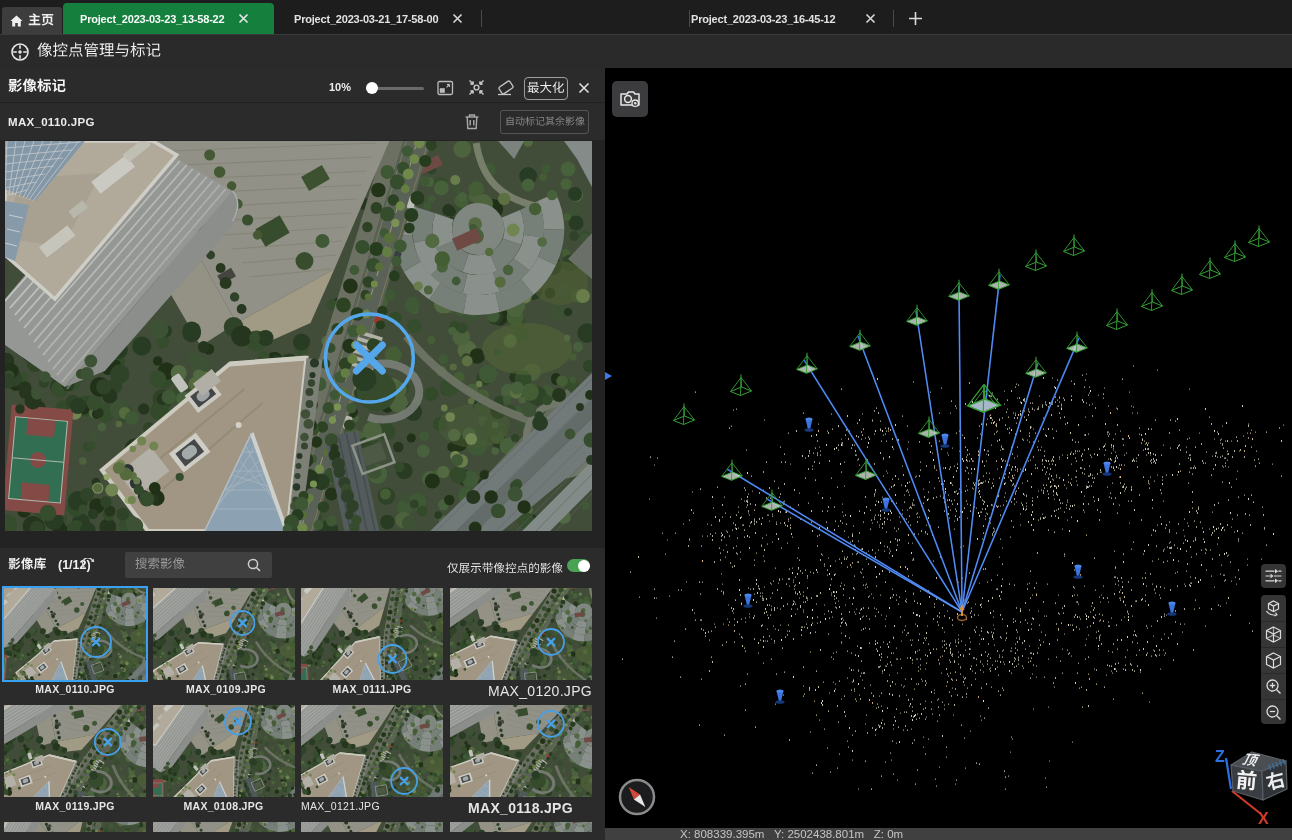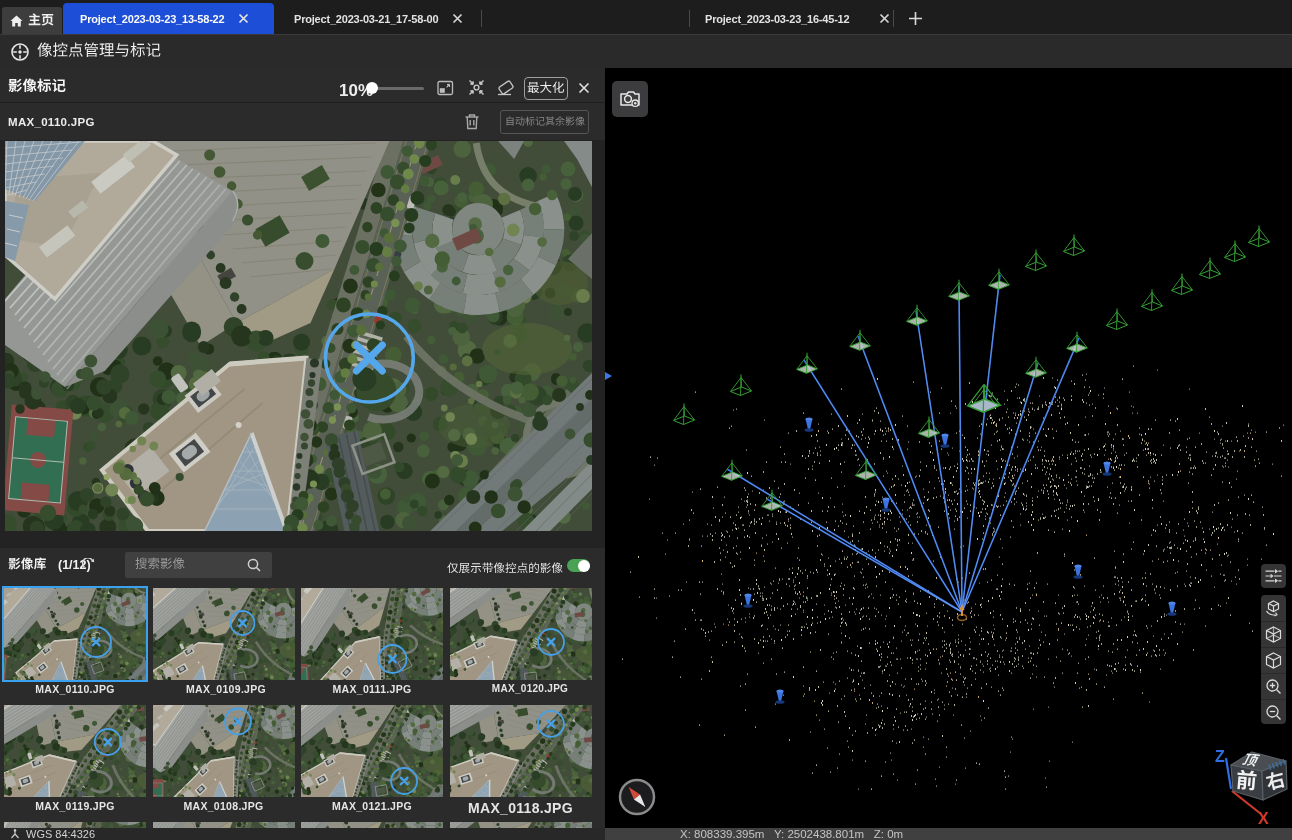--- a/index.html
+++ b/index.html
@@ -13,35 +13,35 @@
     <div class="abs" style="left:2px;top:7px;width:60px;height:27px;background:#3d3d3d;border-radius:3px 3px 0 0;display:flex;align-items:center;justify-content:center;gap:5px">
       <svg width="13" height="12" viewBox="0 0 13 12">
         <path d="M6.5 0.5 L12.5 6 L10.8 6 L10.8 11.5 L7.8 11.5 L7.8 8 L5.2 8 L5.2 11.5 L2.2 11.5 L2.2 6 L0.5 6 Z" fill="#efefef"></path>
       </svg>
       <svg width="26" height="16" viewBox="0 0 26 16" style="display:inline-block;vertical-align:middle;overflow:visible">
         <g transform="translate(0,11.4)">
           <path d="M4.5 -10.2C5.1 -9.7 5.9 -9.1 6.4 -8.6H1.2V-7.1H5.6V-4.8H1.9V-3.3H5.6V-0.8H0.7V0.8H12.4V-0.8H7.4V-3.3H11.1V-4.8H7.4V-7.1H11.7V-8.6H7.6L8.3 -9.1C7.7 -9.7 6.6 -10.5 5.8 -11.1Z M18.7 -5.8V-3.5C18.7 -2.2 18 -0.9 13.5 -0.1C13.9 0.2 14.3 0.8 14.5 1.2C19.3 0.2 20.3 -1.6 20.3 -3.5V-5.8ZM20 -1.2C21.4 -0.6 23.5 0.5 24.4 1.2L25.4 -0C24.4 -0.7 22.3 -1.7 20.9 -2.3ZM14.9 -7.8V-1.8H16.5V-6.4H22.6V-1.8H24.3V-7.8H19.5C19.7 -8.2 19.9 -8.6 20.1 -9H25.2V-10.4H13.9V-9H18.3C18.2 -8.6 18.1 -8.2 18 -7.8Z" fill="#f0f0f0"></path>
         </g>
       </svg>
     </div>
-    <div class="abs" style="left:63px;top:3px;width:211px;height:31px;background:#1d4ed8;border-radius:4px 4px 0 0;display:flex;align-items:center;padding-left:17px;gap:14px">
+    <div class="abs" style="left:63px;top:3px;width:211px;height:31px;background:#15803d;border-radius:4px 4px 0 0;display:flex;align-items:center;padding-left:17px;gap:14px">
       <span style="font-size:11px;font-weight:700;color:#fafafa;white-space:nowrap;letter-spacing:-0.2px">Project_2023-03-23_13-58-22</span>
       <svg width="11" height="11" viewBox="0 0 11 11">
         <path d="M1.5 1.5 L9.5 9.5 M9.5 1.5 L1.5 9.5" stroke="#e5e5e5" stroke-width="1.7"></path>
       </svg>
     </div>
     <div class="abs" style="left:280px;top:3px;width:205px;height:31px;display:flex;align-items:center;padding-left:14px;gap:14px">
       <span style="font-size:11px;font-weight:700;color:#e2e2e2;white-space:nowrap;letter-spacing:-0.2px">Project_2023-03-21_17-58-00</span>
       <svg width="11" height="11" viewBox="0 0 11 11">
         <path d="M1.5 1.5 L9.5 9.5 M9.5 1.5 L1.5 9.5" stroke="#d5d5d5" stroke-width="1.7"></path>
       </svg>
     </div>
     <div class="abs" style="left:481px;top:10px;width:1px;height:17px;background:#4a4a4a"></div>
     <div class="abs" style="left:689px;top:10px;width:1px;height:17px;background:#4a4a4a"></div>
-    <div class="abs" style="left:691px;top:3px;width:205px;height:31px;display:flex;align-items:center;padding-left:14px;gap:30px">
+    <div class="abs" style="left:691px;top:3px;width:205px;height:31px;display:flex;align-items:center;gap:30px">
       <span style="font-size:11px;font-weight:700;color:#e2e2e2;white-space:nowrap;letter-spacing:-0.2px">Project_2023-03-23_16-45-12</span>
       <svg width="11" height="11" viewBox="0 0 11 11">
         <path d="M1.5 1.5 L9.5 9.5 M9.5 1.5 L1.5 9.5" stroke="#d5d5d5" stroke-width="1.7"></path>
       </svg>
     </div>
     <div class="abs" style="left:893px;top:10px;width:1px;height:17px;background:#4a4a4a"></div>
     <svg class="abs" style="left:908px;top:11px" width="15" height="15" viewBox="0 0 15 15">
       <path d="M7.5 1 V14 M1 7.5 H14" stroke="#dadada" stroke-width="1.6"></path>
     </svg>
     <div class="abs" style="left:0;top:34px;width:1292px;height:34px;background:#2a2a2a;border-top:1px solid #3a3a3a;display:flex;align-items:center;padding-left:10px;gap:7px">
@@ -58,21 +58,21 @@
         </g>
       </svg>
     </div>
     <div class="abs" style="left:0;top:68px;width:605px;height:772px;background:#2b2b2b"></div>
     <div class="abs" style="left:0;top:69px;width:605px;height:34px;border-bottom:1px solid #1f1f1f"></div>
     <div class="abs" style="left:8px;top:77px"><svg width="58" height="18" viewBox="0 0 58 18" style="display:inline-block;vertical-align:middle;overflow:visible">
         <g transform="translate(0,12.8)">
           <path d="M11.8 -12.1C11.1 -10.9 9.6 -9.7 8.4 -9.1C8.8 -8.8 9.3 -8.2 9.6 -7.9C11 -8.7 12.5 -10 13.5 -11.4ZM12.2 -8.1C11.4 -6.9 9.8 -5.7 8.4 -5C8.9 -4.6 9.4 -4.1 9.6 -3.7C11.1 -4.6 12.7 -6 13.8 -7.5ZM3.1 -4H6.4V-3.3H3.1ZM2.9 -9.2H6.6V-8.7H2.9ZM2.9 -10.8H6.6V-10.2H2.9ZM2 -2.1C1.7 -1.4 1.2 -0.6 0.6 -0.1C1 0.2 1.6 0.6 1.8 0.9C2.4 0.2 3 -0.8 3.4 -1.7ZM5.8 -1.6C6.3 -0.8 6.8 0.2 7 0.8L8.3 0.2L8.2 -0.1C8.6 0.2 9.1 0.8 9.3 1.2C11.2 0.1 12.9 -1.5 14 -3.5L12.4 -4.1C11.5 -2.4 9.8 -1 8.1 -0.2C7.9 -0.8 7.4 -1.5 7 -2.1ZM3.7 -7.4 3.9 -7H0.7V-5.6H8.8V-7H5.8C5.7 -7.2 5.6 -7.4 5.4 -7.6H8.3V-11.8H1.3V-7.6H4.9ZM1.5 -5.2V-2.1H3.9V-0.3C3.9 -0.1 3.8 -0.1 3.7 -0.1C3.6 -0.1 3.1 -0.1 2.7 -0.1C2.9 0.3 3.1 0.8 3.1 1.3C3.9 1.3 4.5 1.3 5 1.1C5.5 0.8 5.6 0.5 5.6 -0.2V-2.1H8.1V-5.2Z M21.7 -10H23.8C23.6 -9.7 23.4 -9.5 23.2 -9.3H21.1C21.3 -9.5 21.5 -9.7 21.7 -10ZM17.9 -12.3C17.2 -10.2 16 -8.1 14.7 -6.8C15 -6.4 15.5 -5.4 15.7 -5C15.9 -5.3 16.2 -5.7 16.5 -6V1.3H18.2V-8.7L18.2 -8.7C18.5 -8.5 19 -7.9 19.3 -7.6L19.7 -7.9V-5.9H21.5C20.8 -5.4 19.9 -4.9 18.6 -4.6C18.9 -4.3 19.3 -3.8 19.5 -3.5C20.7 -3.9 21.6 -4.3 22.3 -4.8L22.6 -4.4C21.7 -3.7 20.1 -3 18.8 -2.6C19.1 -2.3 19.5 -1.8 19.7 -1.5C20.8 -1.9 22.2 -2.7 23.2 -3.5L23.4 -3C22.3 -2 20.3 -1 18.6 -0.5C18.9 -0.2 19.3 0.3 19.6 0.7C20.9 0.2 22.4 -0.6 23.6 -1.6C23.6 -1 23.5 -0.6 23.3 -0.4C23.2 -0.2 23 -0.1 22.8 -0.1C22.5 -0.1 22.2 -0.1 21.8 -0.2C22.1 0.2 22.2 0.9 22.2 1.3C22.5 1.3 22.9 1.3 23.1 1.3C23.7 1.3 24.1 1.1 24.5 0.7C25.1 0.1 25.3 -1.4 24.9 -2.9L25.4 -3.1C25.9 -1.6 26.6 -0.3 27.7 0.5C27.9 0.1 28.4 -0.5 28.7 -0.8C27.8 -1.4 27.1 -2.5 26.7 -3.7C27.1 -4 27.6 -4.2 28 -4.5L26.9 -5.5C26.3 -5.1 25.3 -4.5 24.5 -4.1C24.2 -4.6 23.8 -5.1 23.3 -5.6L23.5 -5.9H27.7V-9.3H25.1C25.4 -9.7 25.8 -10.2 26.1 -10.6L25.1 -11.4L24.8 -11.3H22.6L23 -12L21.3 -12.3C20.7 -11.2 19.7 -9.8 18.2 -8.7C18.7 -9.7 19.2 -10.7 19.5 -11.7ZM21.2 -8H23.1C23 -7.7 22.9 -7.4 22.7 -7.1H21.2ZM24.5 -8H26.1V-7.1H24.2C24.4 -7.4 24.4 -7.7 24.5 -8Z M35.8 -11.4V-9.8H42.2V-11.4ZM40.2 -4.6C40.8 -3.1 41.4 -1.1 41.6 0.1L43.1 -0.5C42.9 -1.7 42.3 -3.6 41.6 -5.1ZM35.7 -5C35.4 -3.5 34.8 -1.9 34 -0.9C34.4 -0.7 35.1 -0.3 35.4 -0C36.2 -1.1 36.9 -2.9 37.3 -4.6ZM35.1 -8V-6.3H37.9V-0.8C37.9 -0.6 37.9 -0.6 37.7 -0.6C37.5 -0.6 36.9 -0.5 36.3 -0.6C36.6 -0.1 36.8 0.7 36.8 1.2C37.8 1.2 38.5 1.2 39 0.9C39.6 0.6 39.7 0.1 39.7 -0.7V-6.3H43V-8ZM31.5 -12.3V-9.5H29.5V-7.8H31.2C30.8 -6.2 30.1 -4.3 29.2 -3.3C29.5 -2.8 30 -2.1 30.1 -1.6C30.6 -2.3 31.1 -3.5 31.5 -4.7V1.3H33.2V-5.6C33.6 -5 34 -4.3 34.2 -3.9L35.1 -5.2C34.9 -5.6 33.7 -7.1 33.2 -7.5V-7.8H34.9V-9.5H33.2V-12.3Z M45 -11C45.8 -10.3 46.9 -9.2 47.4 -8.5L48.6 -9.8C48.1 -10.4 47 -11.4 46.1 -12.1ZM44.1 -7.9V-6.2H46.2V-1.7C46.2 -1 45.7 -0.4 45.4 -0.1C45.7 0.1 46.2 0.8 46.3 1.1C46.6 0.8 47.1 0.4 49.5 -1.4C49.4 -1.7 49.1 -2.5 49 -2.9L47.9 -2.1V-7.9ZM49.5 -11.4V-9.7H55V-6.7H49.8V-1.3C49.8 0.6 50.4 1.1 52.3 1.1C52.8 1.1 54.6 1.1 55.1 1.1C56.9 1.1 57.4 0.3 57.6 -2.2C57.1 -2.3 56.3 -2.6 55.9 -2.9C55.8 -0.9 55.7 -0.6 54.9 -0.6C54.5 -0.6 52.9 -0.6 52.5 -0.6C51.7 -0.6 51.6 -0.7 51.6 -1.3V-5.1H55V-4.4H56.7V-11.4Z" fill="#f5f5f5"></path>
         </g>
       </svg></div>
-    <span class="abs" style="left:339px;top:81px;font-size:17px;font-weight:700;color:#ededed">10%</span>
+    <span class="abs" style="left:329px;top:81px;font-size:11px;font-weight:700;color:#ededed">10%</span>
     <div class="abs" style="left:366px;top:87px;width:58px;height:3px;border-radius:2px;background:#6a6a6a"></div>
     <div class="abs" style="left:366px;top:82px;width:12px;height:12px;border-radius:50%;background:#fdfdfd"></div>
     <svg class="abs" style="left:437px;top:80px" width="17" height="16" viewBox="0 0 17 16">
 <rect x="1" y="1.5" width="14.5" height="13" rx="1.5" fill="none" stroke="#bcbcbc" stroke-width="1.3"></rect>
 <rect x="2.8" y="8.2" width="5" height="4.6" fill="#bcbcbc"></rect>
 <path d="M12.6 4.4 L9.6 7.4 M12.6 4.4 l-2.6 0.2 M12.6 4.4 l-0.2 2.6" stroke="#bcbcbc" stroke-width="1.1" fill="none"></path>
     </svg>
     <svg class="abs" style="left:467px;top:78px" width="19" height="19" viewBox="0 0 19 19">
 <g stroke="#c6c6c6" stroke-width="1.4" fill="#c6c6c6">
 <path d="M2.5 2.5 L6.3 6.3 M6.3 6.3 l-3 -0.3 M6.3 6.3 l-0.3 -3"></path>
@@ -2066,21 +2066,21 @@
       <g clip-path="url(#c449.5_588)">
         <g transform="translate(71,46) rotate(14) scale(0.34) translate(-310,-195)">
           <use href="#aer"></use>
         </g>
       </g>
       <g transform="translate(101,54)">
         <circle r="13" fill="none" stroke="#46a0e8" stroke-width="1.8"></circle>
         <path d="M-3.4 -3.4 L3.4 3.4 M3.4 -3.4 L-3.4 3.4" stroke="#46a0e8" stroke-width="2.2" stroke-linecap="round"></path>
       </g>
     </svg>
-    <div class="abs" style="left:459px;top:683px;width:142px;text-align:center;font-size:10px;font-weight:700;color:#e5e5e5;letter-spacing:0.3px">MAX_0120.JPG</div>
+    <div class="abs" style="left:469px;top:683px;width:142px;text-align:center;font-size:14px;font-weight:400;color:#e5e5e5;letter-spacing:0.3px">MAX_0120.JPG</div>
     <svg class="abs" style="left:4px;top:705px" width="142" height="92" viewBox="0 0 142 92">
       <defs>
         <clipPath id="c4_705">
           <rect x="0" y="0" width="142" height="92"></rect>
         </clipPath>
       </defs>
       <g clip-path="url(#c4_705)">
         <g transform="translate(71,46) rotate(18) scale(0.36) translate(-290,-190)">
           <use href="#aer"></use>
         </g>
@@ -2117,21 +2117,21 @@
       <g clip-path="url(#c301_705)">
         <g transform="translate(71,46) rotate(10) scale(0.33) translate(-320,-200)">
           <use href="#aer"></use>
         </g>
       </g>
       <g transform="translate(103.1,76)">
         <circle r="13" fill="none" stroke="#46a0e8" stroke-width="1.8"></circle>
         <path d="M-3.4 -3.4 L3.4 3.4 M3.4 -3.4 L-3.4 3.4" stroke="#46a0e8" stroke-width="2.2" stroke-linecap="round"></path>
       </g>
     </svg>
-    <div class="abs" style="left:301px;top:800px;width:142px;text-align:center;font-size:10.5px;font-weight:700;color:#e5e5e5;letter-spacing:0.3px">MAX_0121.JPG</div>
+    <div class="abs" style="left:301px;top:800px;width:142px;font-size:10.5px;font-weight:400;color:#e5e5e5;letter-spacing:0.3px">MAX_0121.JPG</div>
     <svg class="abs" style="left:449.5px;top:705px" width="142" height="92" viewBox="0 0 142 92">
       <defs>
         <clipPath id="c449.5_705">
           <rect x="0" y="0" width="142" height="92"></rect>
         </clipPath>
       </defs>
       <g clip-path="url(#c449.5_705)">
         <g transform="translate(71,46) rotate(20) scale(0.37) translate(-300,-190)">
           <use href="#aer"></use>
         </g>
@@ -2162,27 +2162,20 @@
           <use href="#aer"></use>
         </g>
       </svg>
     </div>
     <div class="abs" style="left:449.5px;top:822px;width:142px;height:10px;overflow:hidden">
       <svg width="142" height="10" viewBox="0 0 142 10">
         <g transform="translate(71,5) rotate(11) scale(0.33) translate(-300,-150)">
           <use href="#aer"></use>
         </g>
       </svg>
-    </div>
-    <div class="abs" style="left:0;top:828px;width:605px;height:12px;background:#282828;display:flex;align-items:center;gap:6px;padding-left:10px">
-      <svg width="10" height="10" viewBox="0 0 10 10">
-        <path d="M5 0 V5 M5 5 L1.5 9 M5 5 L8.5 9" stroke="#c8c8c8" stroke-width="1.2" fill="none"></path>
-        <circle cx="5" cy="1.5" r="1.3" fill="#c8c8c8"></circle>
-      </svg>
-      <span style="font-size:11px;color:#d2d2d2">WGS 84:4326</span>
     </div>
     <div class="abs" style="left:605px;top:68px;width:687px;height:760px;background:#000"></div>
     <svg class="abs" style="left:605px;top:66px" width="687" height="762" viewBox="0 0 687 762">
       <path d="M340 426h1M417 439h1M369 419h1M261 441h1M427 439h1M378 460h1M343 448h1M352 453h1M248 522h1M399 412h1M383 416h1M319 431h1M107 474h1M406 415h1M320 466h1M375 431h1M468 388h1M178 540h1M104 605h1M192 528h1M308 493h1M215 556h1M190 527h1M135 529h1M159 547h1M161 546h1M126 542h1M188 573h1M239 493h1M154 523h1M494 454h1M445 421h1M445 403h1M443 432h1M588 402h1M358 590h1M268 630h1M337 562h1M285 620h1M345 583h1M413 594h1M86 444h1M114 454h1M150 439h1M83 480h1M182 460h1M134 514h1M467 530h1M494 572h1M579 543h1M552 555h1M582 498h1M537 533h1M406 325h1M415 365h1M397 383h1M362 384h1M419 333h1M438 312h1M425 361h1M223 367h1M287 373h1M264 373h1M285 364h1M615 458h1M592 447h1M658 449h1M585 481h1M565 482h1M593 443h1M607 467h1M590 474h1M645 459h1M611 387h1M596 378h1M635 384h1M632 375h1M623 388h1M341 603h1M435 579h1M525 598h1M481 624h1M484 613h1M527 604h1M512 574h1M277 662h1M366 551h1M312 549h1M320 615h1M322 590h1M351 513h1M343 524h1" stroke="#a8b394" stroke-width="2.2" opacity="0.95"></path>
       <path d="M323 433h1M170 502h1M305 441h1M421 437h1M248 460h1M381 395h1M483 368h1M301 425h1M293 413h1M313 468h1M399 431h1M346 417h1M459 419h1M410 426h1M288 420h1M349 434h1M328 432h1M276 436h1M270 449h1M400 395h1M338 418h1M285 485h1M400 408h1M222 509h1M338 431h1M253 475h1M207 557h1M137 572h1M219 500h1M405 471h1M245 476h1M165 517h1M190 511h1M188 516h1M291 534h1M261 493h1M256 507h1M158 597h1M261 518h1M315 525h1M205 506h1M260 562h1M134 568h1M201 558h1M202 534h1M192 492h1M192 543h1M239 519h1M199 561h1M140 552h1M400 427h1M440 394h1M459 446h1M651 385h1M585 402h1M503 340h1M531 392h1M589 400h1M507 417h1M479 408h1M462 436h1M502 421h1M433 375h1M495 446h1M584 372h1M529 395h1M395 473h1M481 420h1M451 411h1M506 387h1M519 399h1M462 434h1M448 414h1M353 598h1M392 509h1M253 605h1M314 584h1M475 553h1M265 619h1M357 558h1M170 638h1M369 592h1M305 574h1M256 607h1M353 573h1M315 603h1M441 550h1M345 577h1M292 593h1M300 560h1M473 538h1M313 601h1M316 613h1M410 578h1M317 615h1M391 523h1M386 621h1M438 576h1M133 446h1M185 452h1M200 392h1M178 438h1M57 467h1M162 478h1M136 433h1M137 459h1M237 457h1M76 524h1M149 454h1M117 451h1M106 459h1M131 480h1M469 522h1M451 591h1M491 572h1M482 561h1M520 539h1M547 518h1M498 520h1M362 537h1M442 518h1M490 524h1M600 560h1M433 341h1M381 359h1M387 327h1M484 321h1M438 352h1M415 336h1M454 336h1M411 318h1M411 357h1M256 373h1M204 387h1M206 370h1M281 365h1M254 399h1M222 365h1M183 367h1M247 379h1M285 364h1M251 389h1M572 482h1M657 441h1M586 491h1M627 453h1M564 477h1M561 459h1M558 485h1M565 476h1M509 485h1M570 507h1M643 358h1M612 366h1M585 392h1M412 566h1M375 596h1M420 583h1M480 548h1M413 598h1M480 593h1M473 597h1M271 642h1M222 682h1M370 613h1M332 655h1M401 435h1M64 530h1M510 368h1M131 343h1M425 394h1M34 531h1M534 368h1M451 444h1M329 422h1M659 463h1M600 397h1M141 384h1M672 531h1M288 383h1M538 488h1M364 388h1M644 557h1M298 664h1M234 688h1M359 672h1M307 641h1M406 671h1M341 691h1M243 681h1M333 633h1M474 622h1M403 710h1M225 706h1M399 598h1M291 529h1M362 622h1M287 523h1M371 599h1M431 528h1M314 568h1M398 584h1M423 564h1M301 536h1" stroke="#a8b394" stroke-width="1.25" opacity="0.95"></path>
       <path d="M285 454h1M388 413h1M367 448h1M407 412h1M320 467h1M361 401h1M365 439h1M381 447h1M392 403h1M527 347h1M411 436h1M373 422h1M269 430h1M302 444h1M271 435h1M309 439h1M284 423h1M395 440h1M381 388h1M282 407h1M307 477h1M415 403h1M307 494h1M240 539h1M274 461h1M308 494h1M118 558h1M140 556h1M166 573h1M238 554h1M226 527h1M241 558h1M237 552h1M128 547h1M233 535h1M219 539h1M230 495h1M123 539h1M175 543h1M51 532h1M109 558h1M268 532h1M117 518h1M194 532h1M219 548h1M251 543h1M144 551h1M118 527h1M243 471h1M217 489h1M437 398h1M389 463h1M454 393h1M510 394h1M545 389h1M397 482h1M471 415h1M421 429h1M448 426h1M418 441h1M515 365h1M415 459h1M470 387h1M544 418h1M461 422h1M499 389h1M552 409h1M508 384h1M419 429h1M433 425h1M520 422h1M307 574h1M353 569h1M296 575h1M353 577h1M299 620h1M439 550h1M306 663h1M298 621h1M322 560h1M355 602h1M311 593h1M310 587h1M320 603h1M260 658h1M389 563h1M347 622h1M503 536h1M388 559h1M433 545h1M122 486h1M121 465h1M158 424h1M179 437h1M139 435h1M143 447h1M133 462h1M144 449h1M185 398h1M141 441h1M124 470h1M135 493h1M495 569h1M466 590h1M414 571h1M513 519h1M515 524h1M459 568h1M558 584h1M377 598h1M479 520h1M621 537h1M473 500h1M504 560h1M495 536h1M579 518h1M499 322h1M382 385h1M390 359h1M493 329h1M428 363h1M423 345h1M426 361h1M427 342h1M395 384h1M417 345h1M487 338h1M552 304h1M434 330h1M342 387h1M214 381h1M236 377h1M252 394h1M236 373h1M623 489h1M626 461h1M559 483h1M617 360h1M634 385h1M594 367h1M616 373h1M617 390h1M385 602h1M385 605h1M413 592h1M405 585h1M579 558h1M489 603h1M493 583h1M559 589h1M291 677h1M348 649h1M288 663h1M247 694h1M286 694h1M312 648h1M376 654h1M275 660h1M312 585h1M642 493h1M62 474h1M479 446h1M631 518h1M474 551h1M374 517h1M144 548h1M496 529h1M239 491h1M611 386h1M147 425h1M524 457h1M311 410h1M122 553h1M609 373h1M544 636h1M519 551h1M49 399h1M89 547h1M629 466h1M350 718h1M253 723h1M224 627h1M257 614h1M443 641h1M270 669h1M405 686h1M444 695h1M428 643h1M274 459h1M280 553h1M351 531h1M276 549h1M302 567h1" stroke="#908c80" stroke-width="1.25" opacity="0.95"></path>
       <path d="M320 448h1M362 424h1M301 453h1M387 444h1M384 413h1M345 444h1M335 430h1M344 452h1M237 446h1M333 412h1M349 463h1M432 381h1M291 465h1M334 415h1M303 456h1M353 427h1M394 354h1M338 402h1M386 379h1M397 395h1M380 450h1M498 332h1M373 386h1M292 475h1M470 411h1M279 485h1M310 411h1M398 394h1M294 451h1M269 542h1M264 530h1M165 549h1M155 527h1M202 512h1M262 521h1M230 508h1M145 523h1M211 538h1M202 532h1M244 572h1M162 539h1M198 526h1M190 519h1M190 548h1M586 402h1M279 458h1M543 377h1M508 373h1M500 378h1M541 389h1M510 386h1M519 389h1M604 351h1M523 435h1M437 395h1M518 373h1M421 440h1M380 415h1M503 366h1M557 414h1M484 400h1M404 399h1M549 415h1M506 381h1M503 402h1M297 566h1M337 575h1M218 616h1M387 599h1M281 600h1M337 581h1M374 569h1M321 617h1M351 580h1M242 612h1M366 542h1M393 609h1M388 545h1M244 602h1M278 576h1M110 467h1M173 440h1M167 437h1M130 462h1M124 470h1M102 470h1M135 486h1M127 464h1M133 441h1M108 442h1M180 446h1M182 477h1M618 509h1M615 508h1M443 593h1M549 523h1M389 579h1M605 484h1M601 504h1M516 554h1M547 495h1M619 509h1M589 543h1M469 504h1M436 566h1M581 505h1M540 507h1M378 600h1M633 475h1M491 566h1M528 300h1M351 342h1M385 330h1M327 387h1M383 385h1M481 337h1M423 395h1M484 327h1M392 365h1M408 347h1M269 368h1M226 348h1M302 383h1M249 379h1M215 385h1M281 375h1M278 369h1M607 446h1M572 506h1M514 439h1M566 481h1M639 429h1M579 453h1M622 490h1M617 379h1M617 390h1M612 391h1M619 392h1M392 595h1M433 582h1M406 582h1M535 606h1M522 584h1M205 666h1M327 648h1M339 643h1M242 675h1M278 410h1M119 431h1M238 529h1M362 438h1M400 574h1M269 451h1M308 316h1M118 528h1M615 540h1M541 520h1M321 459h1M514 411h1M656 493h1M295 456h1M143 522h1M459 490h1M346 517h1M300 613h1M194 427h1M474 563h1M418 602h1M323 673h1M214 654h1M296 619h1M330 713h1M280 696h1M311 618h1M285 687h1M230 623h1M219 663h1M261 649h1M331 720h1M431 600h1M457 607h1M394 491h1M301 533h1M288 587h1M321 547h1M382 516h1M346 589h1M271 543h1" stroke="#aaa69a" stroke-width="1.25" opacity="0.95"></path>
       <path d="M312 456h1M407 388h1M439 390h1M471 405h1M408 418h1M307 439h1M448 372h1M275 449h1M247 497h1M391 440h1M410 428h1M323 444h1M321 400h1M329 402h1M127 545h1M258 489h1M247 538h1M223 545h1M244 546h1M158 571h1M136 571h1M172 524h1M231 542h1M546 394h1M477 388h1M483 438h1M387 468h1M346 435h1M453 443h1M573 380h1M450 450h1M441 395h1M517 373h1M204 624h1M347 554h1M349 595h1M332 550h1M365 547h1M318 577h1M369 564h1M468 521h1M295 551h1M339 579h1M411 564h1M259 607h1M276 588h1M274 601h1M149 455h1M145 438h1M142 439h1M161 432h1M143 445h1M157 452h1M119 471h1M469 551h1M489 552h1M526 524h1M536 454h1M540 512h1M504 600h1M415 543h1M555 521h1M584 519h1M417 590h1M471 561h1M324 377h1M402 363h1M386 352h1M449 321h1M487 350h1M326 380h1M414 332h1M269 345h1M237 377h1M241 364h1M209 396h1M314 376h1M564 466h1M573 458h1M587 436h1M392 585h1M366 619h1M409 592h1M360 612h1M491 604h1M588 584h1M554 584h1M267 662h1M300 660h1M320 642h1M308 651h1M346 630h1M369 549h1M382 595h1M422 523h1" stroke="#9a958c" stroke-width="2.2" opacity="0.95"></path>
       <path d="M322 468h1M374 418h1M359 442h1M339 429h1M302 424h1M327 469h1M437 404h1M342 434h1M247 468h1M368 417h1M282 427h1M351 445h1M249 479h1M324 445h1M360 425h1M212 470h1M344 403h1M206 456h1M432 402h1M395 449h1M237 485h1M345 401h1M253 496h1M382 448h1M350 450h1M335 491h1M153 520h1M280 516h1M236 497h1M118 526h1M284 506h1M222 504h1M270 550h1M174 513h1M231 532h1M121 576h1M49 532h1M244 532h1M464 443h1M413 422h1M489 388h1M463 409h1M537 373h1M377 417h1M538 411h1M421 430h1M575 384h1M449 466h1M455 437h1M465 417h1M433 384h1M489 412h1M518 420h1M443 464h1M469 439h1M365 445h1M373 389h1M408 412h1M488 416h1M410 587h1M248 614h1M392 523h1M250 589h1M250 665h1M284 576h1M282 642h1M366 545h1M307 633h1M223 645h1M347 588h1M376 573h1M256 595h1M313 574h1M313 618h1M258 607h1M401 567h1M140 618h1M383 588h1M95 423h1M171 458h1M175 428h1M116 474h1M125 451h1M149 458h1M139 464h1M210 414h1M116 470h1M661 504h1M502 599h1M425 595h1M531 535h1M450 537h1M551 480h1M498 555h1M456 557h1M513 597h1M427 552h1M620 514h1M493 565h1M410 368h1M418 344h1M385 349h1M441 339h1M401 346h1M440 336h1M498 328h1M427 343h1M365 340h1M454 347h1M415 345h1M437 339h1M376 358h1M424 370h1M460 358h1M459 351h1M350 340h1M425 362h1M410 349h1M517 313h1M346 335h1M258 363h1M262 381h1M214 397h1M257 369h1M212 387h1M179 388h1M212 389h1M180 396h1M590 472h1M558 496h1M591 488h1M633 473h1M648 436h1M569 479h1M623 434h1M581 386h1M370 607h1M351 614h1M376 622h1M529 605h1M483 591h1M549 585h1M532 600h1M289 651h1M279 658h1M346 613h1M273 641h1M211 699h1M94 516h1M309 535h1M404 518h1M568 594h1M338 539h1M527 576h1M377 395h1M241 559h1M167 527h1M572 520h1M288 572h1M45 391h1M331 533h1M633 504h1M303 510h1M315 404h1M245 499h1M391 395h1M625 549h1M383 642h1M357 631h1M198 601h1M266 723h1M400 711h1M374 698h1M399 705h1M425 505h1M401 572h1M333 641h1M377 532h1M364 588h1M378 503h1M284 487h1M312 537h1M397 498h1M387 569h1M376 565h1" stroke="#e8e1ca" stroke-width="1.25" opacity="0.95"></path>
       <path d="M405 414h1M424 376h1M337 423h1M428 376h1M369 441h1M443 412h1M439 385h1M398 383h1M315 396h1M473 376h1M363 407h1M307 437h1M440 408h1M388 441h1M281 466h1M435 384h1M412 381h1M451 365h1M273 484h1M365 439h1M352 398h1M409 438h1M304 416h1M304 442h1M251 488h1M333 412h1M265 444h1M189 536h1M149 528h1M237 556h1M95 554h1M294 531h1M96 613h1M168 515h1M148 552h1M196 561h1M272 456h1M136 553h1M136 537h1M212 551h1M228 593h1M129 553h1M155 574h1M249 523h1M443 428h1M471 411h1M418 405h1M508 382h1M565 382h1M354 423h1M389 465h1M486 391h1M455 442h1M328 495h1M476 402h1M356 477h1M528 393h1M466 398h1M474 385h1M521 387h1M504 431h1M583 417h1M420 403h1M492 408h1M406 403h1M472 419h1M534 362h1M472 385h1M416 437h1M443 413h1M376 370h1M564 456h1M470 392h1M520 423h1M302 592h1M282 598h1M397 591h1M356 575h1M255 610h1M315 599h1M326 636h1M253 604h1M261 550h1M231 586h1M315 593h1M431 517h1M337 590h1M343 610h1M382 598h1M135 620h1M371 561h1M252 580h1M132 488h1M70 467h1M144 460h1M156 479h1M97 516h1M157 472h1M144 471h1M167 450h1M149 494h1M120 447h1M149 453h1M504 560h1M462 584h1M510 518h1M526 483h1M503 585h1M606 510h1M532 577h1M455 595h1M526 540h1M573 495h1M542 562h1M480 314h1M466 315h1M452 334h1M424 346h1M394 353h1M394 354h1M442 346h1M349 400h1M446 338h1M381 343h1M275 355h1M302 360h1M208 387h1M280 362h1M236 406h1M244 365h1M244 366h1M280 368h1M562 495h1M637 467h1M561 459h1M617 416h1M622 375h1M355 608h1M344 594h1M413 591h1M439 611h1M546 590h1M554 589h1M476 621h1M508 633h1M247 669h1M232 702h1M343 638h1M272 638h1M250 389h1M547 442h1M246 587h1M585 389h1M203 437h1M561 409h1M387 340h1M237 379h1M463 588h1M73 524h1M457 437h1M422 518h1M207 403h1M336 322h1M526 512h1M520 599h1M406 404h1M226 591h1M630 511h1M52 392h1M601 386h1M559 548h1M280 560h1M325 326h1M325 364h1M480 579h1M400 723h1M288 708h1M441 721h1M422 557h1M155 530h1M299 564h1M288 572h1M388 573h1M375 604h1M345 583h1M357 512h1" stroke="#bab5a6" stroke-width="1.25" opacity="0.95"></path>

